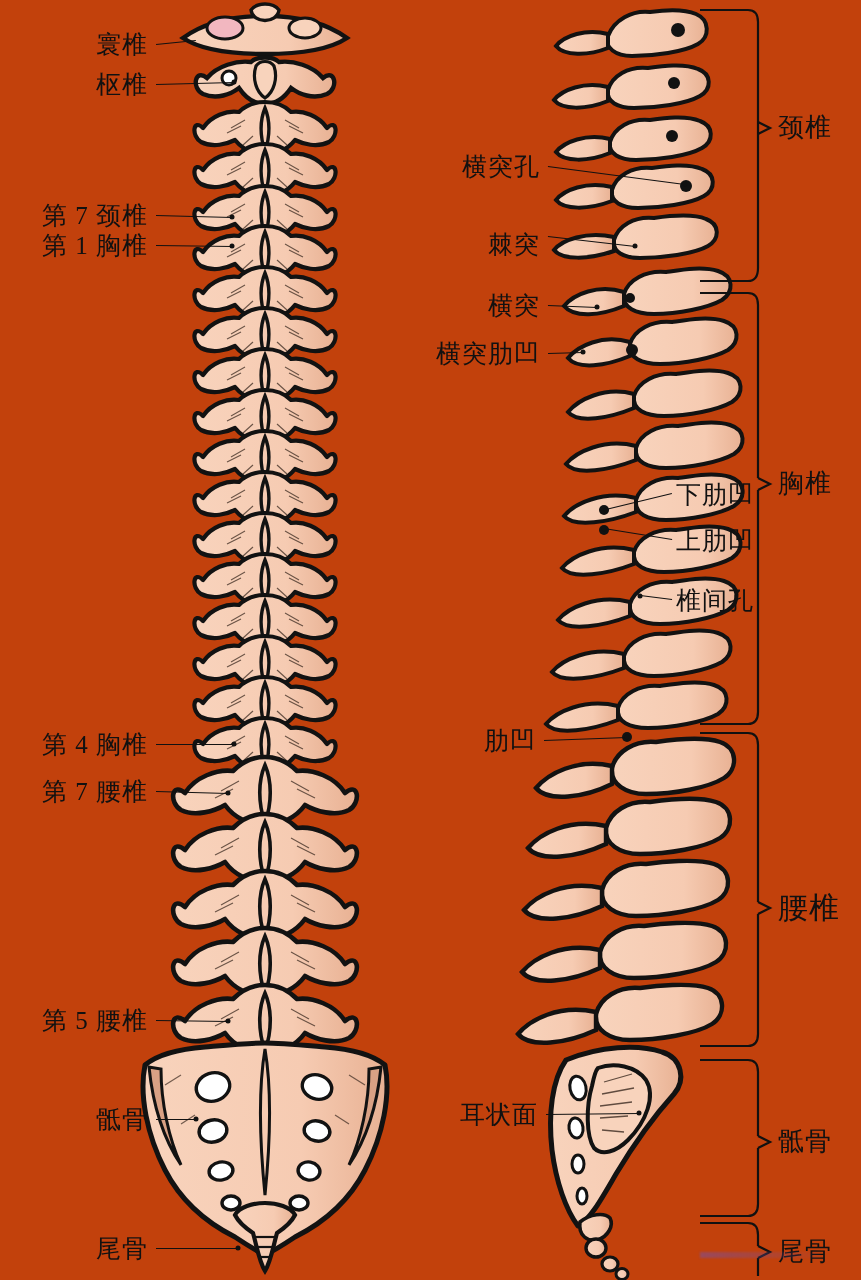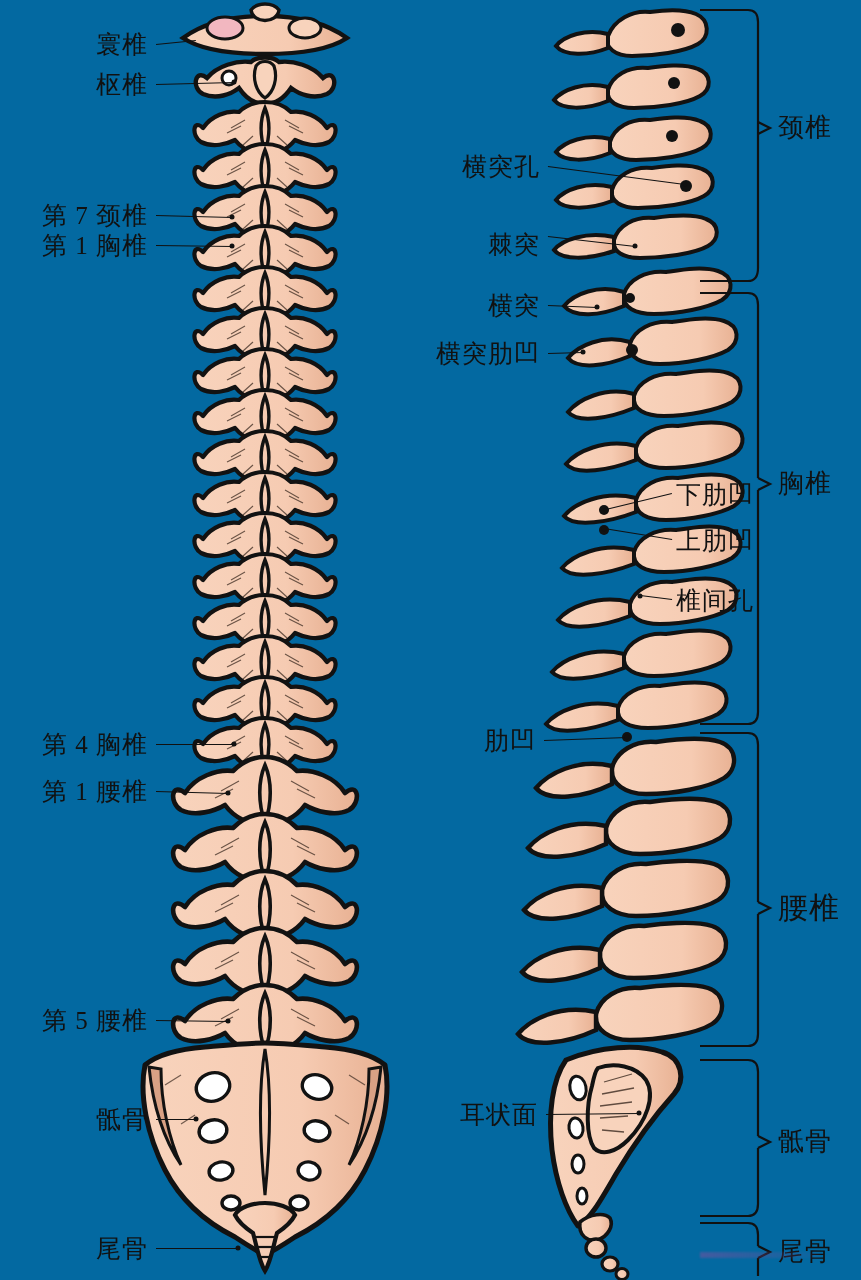--- a/index.html
+++ b/index.html
@@ -1,20 +1,20 @@
 <!DOCTYPE html>
 <html><head>
 <meta charset="utf-8">
 <style>
   html,body{margin:0;padding:0;background:#ffffff;}
   body{
     font-family:"Liberation Serif","DejaVu Serif",serif;
     width:861px;height:1280px;position:relative;overflow:hidden;
   }
-  #stage{position:absolute;left:0;top:0;width:861px;height:1280px;background:#0369a1;}
+  #stage{position:absolute;left:0;top:0;width:861px;height:1280px;background:#c2410c;}
   .lbl{
     position:absolute;
     font-size:25px;
     line-height:1;
     color:#111;
     white-space:nowrap;
     letter-spacing:1px;
     font-family:"Liberation Serif","DejaVu Serif",serif;
   }
   .lbl.r{transform:translate(-100%,-50%);}
@@ -362,21 +362,21 @@
       <div class="dot" style="left: 627px; top: 737px;"></div>
       <div class="leader" style="left: 546px; top: 1114px; width: 93.0054px; transform: rotate(-0.61606deg);"></div>
       <div class="dot" style="left: 639px; top: 1113px;"></div>
     </div>
   <div id="labels">
       <div class="lbl r" style="left: 148px; top: 44px;">寰椎</div>
       <div class="lbl r" style="left: 148px; top: 84px;">枢椎</div>
       <div class="lbl r" style="left: 148px; top: 215px;">第 7 颈椎</div>
       <div class="lbl r" style="left: 148px; top: 245px; font-family: Liberation Serif, serif;">第 1 胸椎</div>
       <div class="lbl r" style="left: 148px; top: 744px;">第 4 胸椎</div>
-      <div class="lbl r" style="left: 148px; top: 791px;">第 1 腰椎</div>
+      <div class="lbl r" style="left: 148px; top: 791px;">第 7 腰椎</div>
       <div class="lbl r" style="left: 148px; top: 1020px;">第 5 腰椎</div>
       <div class="lbl r" style="left: 148px; top: 1119px;">骶骨</div>
       <div class="lbl r" style="left: 148px; top: 1248px;">尾骨</div>
       <div class="lbl r" style="left: 540px; top: 166px;">横突孔</div>
       <div class="lbl r" style="left: 540px; top: 244px;">棘突</div>
       <div class="lbl r" style="left: 540px; top: 305px;">横突</div>
       <div class="lbl r" style="left: 540px; top: 353px;">横突肋凹</div>
       <div class="lbl l" style="left: 676px; top: 494px;">下肋凹</div>
       <div class="lbl l" style="left: 676px; top: 540px;">上肋凹</div>
       <div class="lbl l" style="left: 676px; top: 600px;">椎间孔</div>

